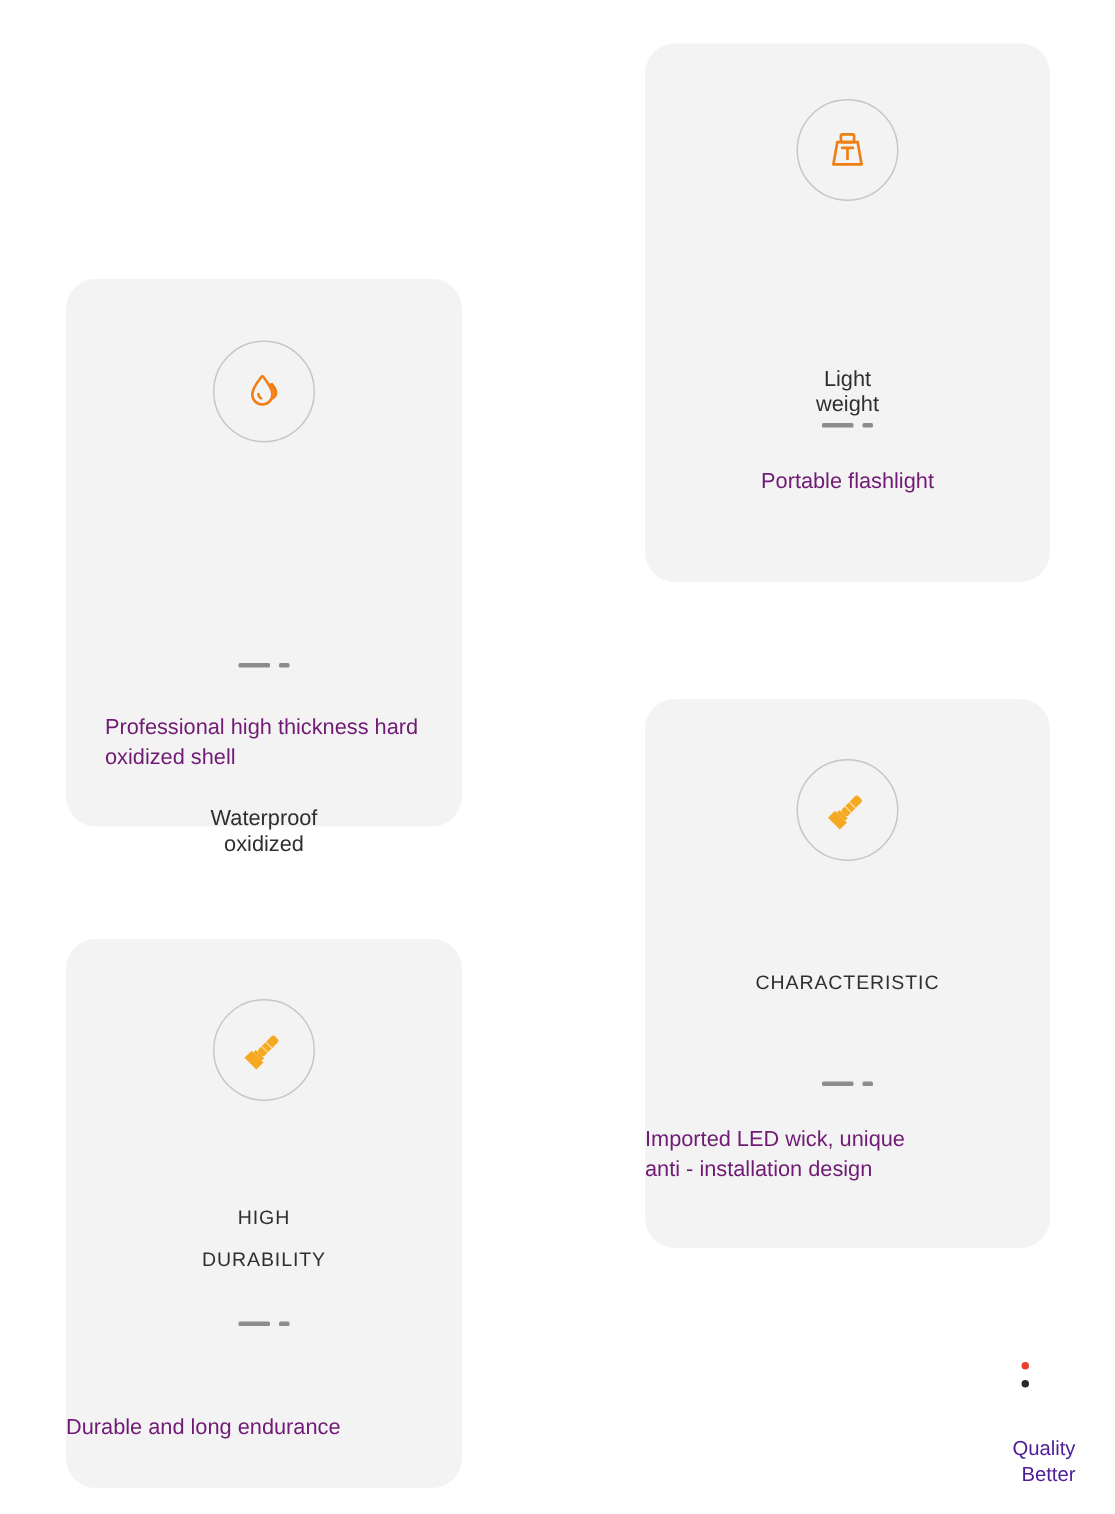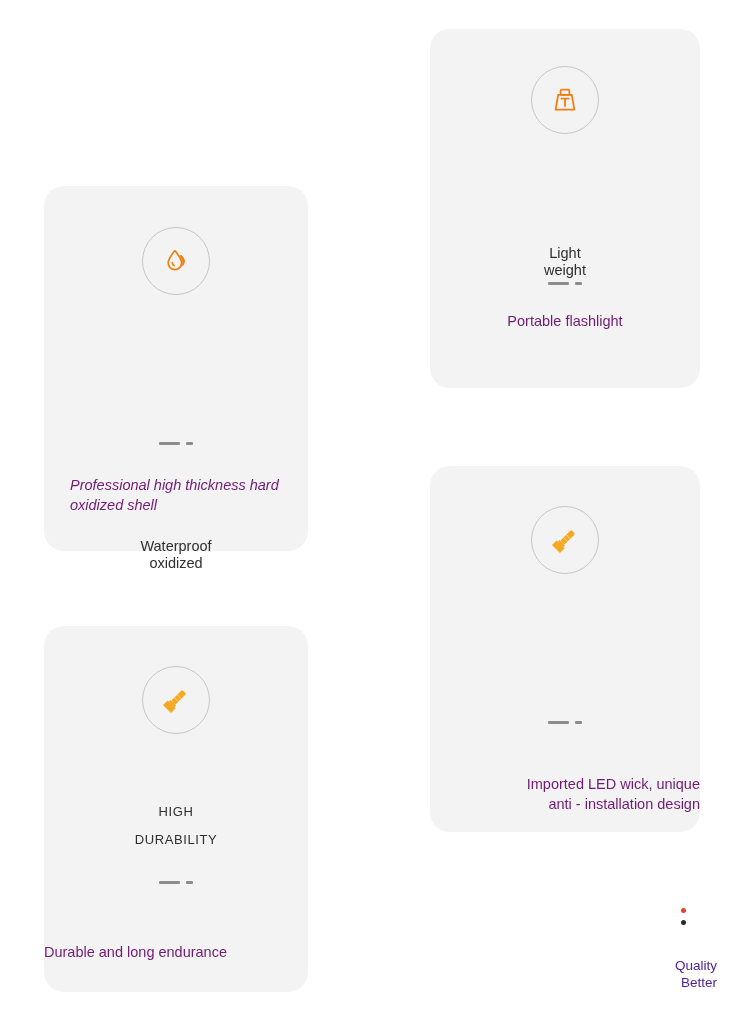--- a/index.html
+++ b/index.html
@@ -107,27 +107,26 @@
     color: #701a75;
     font-size: 14.5px;
     line-height: 20px;
     white-space: pre-line;
   }
   .card-1 .card-desc {
     left: 26px;
     top: 289px;
     width: 290px;           
     text-align: left;
-    font-style: italic;
   }
   .card-2 .card-desc {
     left: 0; top: 282px; width: 100%; text-align: center;
   }
   .card-3 .card-desc {
-    left: 0; top: 284px; width: 100%; text-align: right; margin-top: 24px;
+    left: 0; top: 284px; width: 100%; text-align: left;
   }
   .card-4 .card-desc {
     left: 0; top: 280px; width: 100%;  margin-top: 36px;
   }
 
   
   .footer-mark {
     position: absolute;
     right: 26px;
     top: 908px;
@@ -211,20 +210,21 @@
         <svg width="36" height="36" viewBox="0 0 36 36" aria-hidden="true">
           <g transform="rotate(-45 18 18)">
             <path d="M5.2 12.4h6.6v11.2H5.2z" fill="#f6a821"></path>
             <path d="M11.8 14.1h2.4v7.8h-2.4z" fill="#f6a821"></path>
             <rect x="14.2" y="15.1" width="15.4" height="5.8" rx="1.6" fill="#f6a821"></rect>
             <path d="M18.6 15.1v5.8M22.6 15.1v5.8" stroke="#ffffff" stroke-width="0.9" opacity="0.55"></path>
           </g>
         </svg>
       </span>
     </div>
+    <div class="card-title caps">CHARACTERISTIC</div>
     <div class="divider">
       <i class="dash-long"></i>
       <i class="dash-short"></i>
     </div>
     <div class="card-desc">Imported LED wick, unique
 anti - installation design</div>
   </div>
 
   <div class="card card-4">
     <div class="icon-badge">

